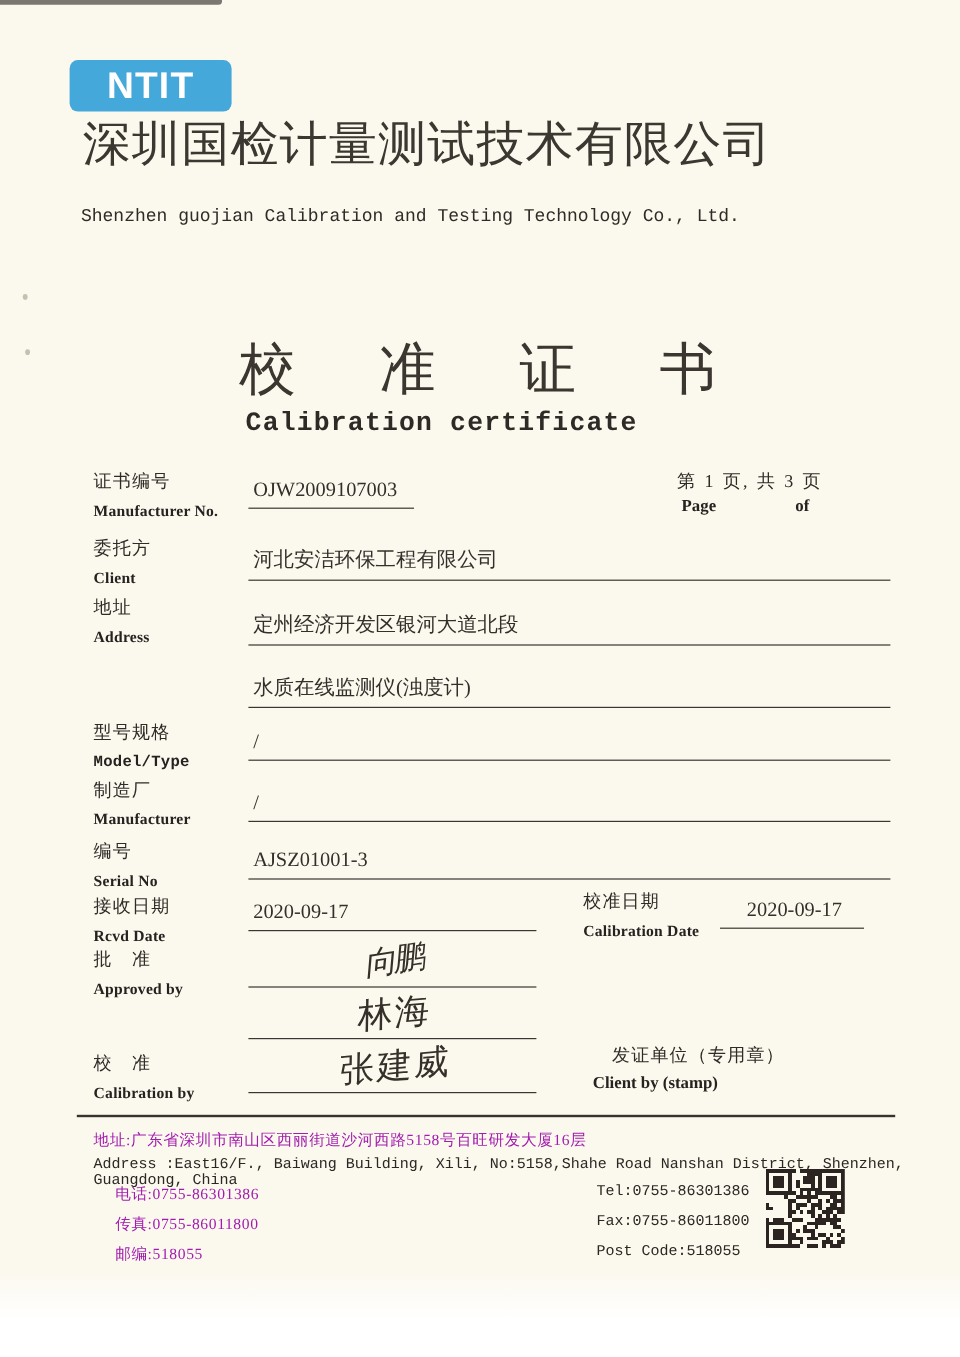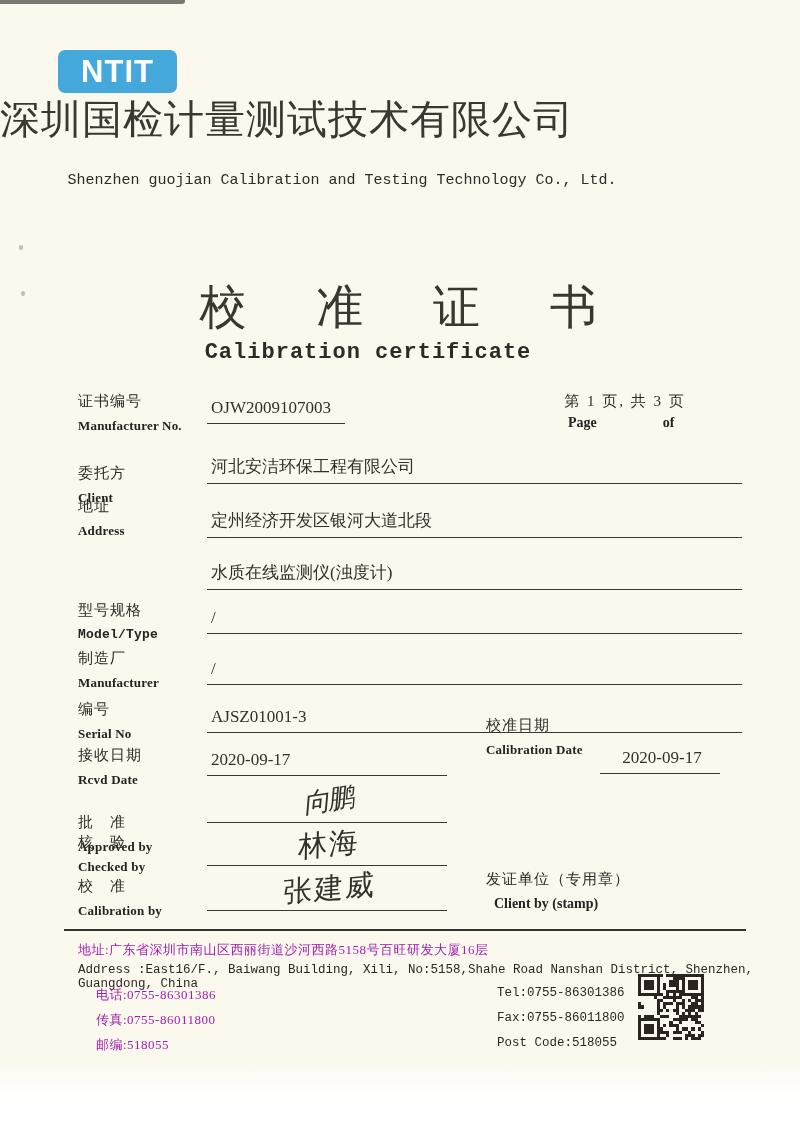--- a/index.html
+++ b/index.html
@@ -7,25 +7,25 @@
         font-family:"Liberation Serif",serif;color:#33302b;}
   .abs{position:absolute;}
 
   
   .scan-edge{position:absolute;top:0;left:0;width:185px;height:4px;background:#44403c;opacity:.7;border-radius:0 0 3px 0;}
   .speck{position:absolute;width:4px;height:5px;background:#9a927e;opacity:.55;border-radius:2px;}
   .bottom-fade{position:absolute;left:0;top:1060px;width:800px;height:71px;
                background:linear-gradient(#fbf8ee,#ffffff 55%);}
 
   
-  .logo{position:absolute;left:58px;top:50px;width:119px;height:43px;background:#45a8db;
+  .logo{position:absolute;left:58px;top:50px;width:135px;height:43px;background:#45a8db;
         border-radius:7px;display:flex;align-items:center;justify-content:center;
         color:#ffffff;font-family:"Liberation Sans",sans-serif;font-weight:bold;
         font-size:31px;letter-spacing:1px;}
-  .company-cn{position:absolute;left:0;top:92px;width:712px;text-align:left;
+  .company-cn{position:absolute;left:0;top:92px;width:712px;text-align:center;
         font-size:40px;letter-spacing:1px;color:#3b3731;}
   .company-en{position:absolute;left:0;top:172px;width:684px;text-align:center;
         font-family:"Liberation Mono",monospace;font-size:15px;color:#2f2b27;}
 
   
   .title-cn{position:absolute;left:0;top:276px;width:800px;text-align:center;
         font-size:47px;color:#3b3630;word-spacing:50px;letter-spacing:4px;}
   .title-en{position:absolute;left:0;top:340px;width:736px;text-align:center;
         font-family:"Liberation Mono",monospace;font-weight:bold;font-size:22px;
         letter-spacing:1px;color:#2e2a26;}
@@ -77,21 +77,21 @@
     <div class="cn">证书编号</div>
     <div class="en">Manufacturer No.</div>
   </div>
   <div class="val" style="left:207px;top:398px;width:138px;">OJW2009107003</div>
   <div class="pageinfo-cn">第 1 页, 共 3 页</div>
   <div class="pageinfo-en">
     <span>Page</span>
     <span>of</span>
   </div>
 
-  <div class="lbl" style="top:448px;margin-top:16px;">
+  <div class="lbl" style="top:448px;">
     <div class="cn">委托方</div>
     <div class="en">Client</div>
   </div>
   <div class="val" style="left:207px;top:455px;width:535px;">河北安洁环保工程有限公司</div>
 
   <div class="lbl" style="top:497px;">
     <div class="cn">地址</div>
     <div class="en">Address</div>
   </div>
   <div class="val" style="left:207px;top:509px;width:535px;">定州经济开发区银河大道北段</div>
@@ -115,51 +115,47 @@
     <div class="en">Serial No</div>
   </div>
   <div class="val" style="left:207px;top:707px;width:535px;">AJSZ01001-3</div>
 
   <div class="lbl" style="top:746px;">
     <div class="cn">接收日期</div>
     <div class="en">Rcvd Date</div>
   </div>
   <div class="val" style="left:207px;top:750px;width:240px;">2020-09-17</div>
 
-  <div class="lbl" style="left:486px;top:716px;width:150px;">
+  <div class="lbl" style="left:486px;top:742px;width:150px;">
     <div class="cn">校准日期</div>
     <div class="en">Calibration Date</div>
   </div>
   <div class="val center" style="left:600px;top:748px;width:120px;">2020-09-17</div>
 
-  <div class="lbl" style="top:813px;">
+  <div class="lbl" style="top:790px;">
     <div class="cn">批　准</div>
     <div class="en">Approved by</div>
   </div>
   <div class="val center" style="left:207px;top:782px;width:240px;height:41px;">
     <span class="sig messy">向鹏</span>
   </div>
 
-  <div class="lbl" style="top:833px;">
-    <div class="cn">核　验</div>
-    <div class="en">Checked by</div>
-  </div>
   <div class="val center" style="left:207px;top:825px;width:240px;height:41px;">
     <span class="sig">林海</span>
   </div>
 
   <div class="lbl" style="top:877px;">
     <div class="cn">校　准</div>
     <div class="en">Calibration by</div>
   </div>
   <div class="val center" style="left:207px;top:869px;width:240px;height:42px;">
     <span class="sig">张建威</span>
   </div>
 
-  <div class="abs" style="left:486px;top:870px;font-size:15px;letter-spacing:1px;color:#2f2b27;">发证单位（专用章）</div>
+  <div class="abs" style="left:510px;top:870px;font-size:15px;letter-spacing:1px;color:#2f2b27;">发证单位（专用章）</div>
   <div class="abs" style="left:494px;top:896px;font-size:14px;font-weight:bold;color:#252220;">Client by  (stamp)</div>
 
   <div class="sep"></div>
 
   <div class="abs f-cn" style="left:78px;top:941px;">地址:广东省深圳市南山区西丽街道沙河西路5158号百旺研发大厦16层</div>
   <div class="abs f-mono" style="left:78px;top:963px;">Address :East16/F., Baiwang Building, Xili, No:5158,Shahe Road Nanshan District, Shenzhen, Guangdong, China</div>
   <div class="abs f-cn" style="left:96px;top:986px;">电话:0755-86301386</div>
   <div class="abs f-mono" style="left:497px;top:986px;">Tel:0755-86301386</div>
   <div class="abs f-cn" style="left:96px;top:1011px;">传真:0755-86011800</div>
   <div class="abs f-mono" style="left:497px;top:1011px;">Fax:0755-86011800</div>

